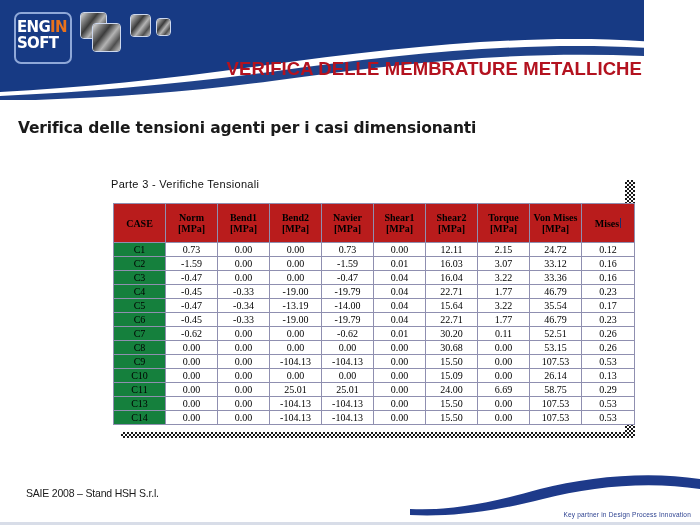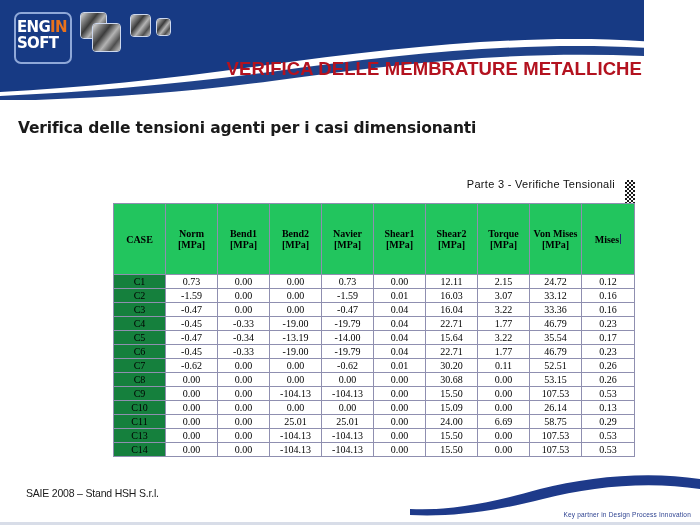--- a/index.html
+++ b/index.html
@@ -120,21 +120,21 @@
     top: 174px;
     width: 524px;
     height: 266px;
     background: #ffffff;
   }
   .fig-caption {
     position: absolute;
     left: 0;
     top: 4px;
     width: 504px;
-    text-align: right;
+    text-align: left;
     font-family: "Liberation Sans", sans-serif;
     font-size: 11px;
     color: #101010;
     letter-spacing: 0.3px;
   }
   .fig-shadow-r {
     position: absolute;
     right: 0px;
     top: 6px;
     width: 10px;
@@ -171,26 +171,26 @@
   }
   table.stress th,
   table.stress td {
     border: 1px solid #8f8fb0;
     text-align: center;
     vertical-align: middle;
     padding: 0;
     white-space: nowrap;
   }
   table.stress thead th {
-    background: #22c55e;
+    background: #b91c1c;
     font-weight: bold;
     font-size: 10px;
     line-height: 11px;
     height: 38px;
-    padding: 16px 3px;
+    padding: 0 3px;
   }
   table.stress thead th .u { display: block; }
   table.stress tbody td {
     height: 13px;
     font-size: 10px;
     background: #ffffff;
   }
   table.stress tbody td.case {
     background: #15803d;
     font-weight: normal;

